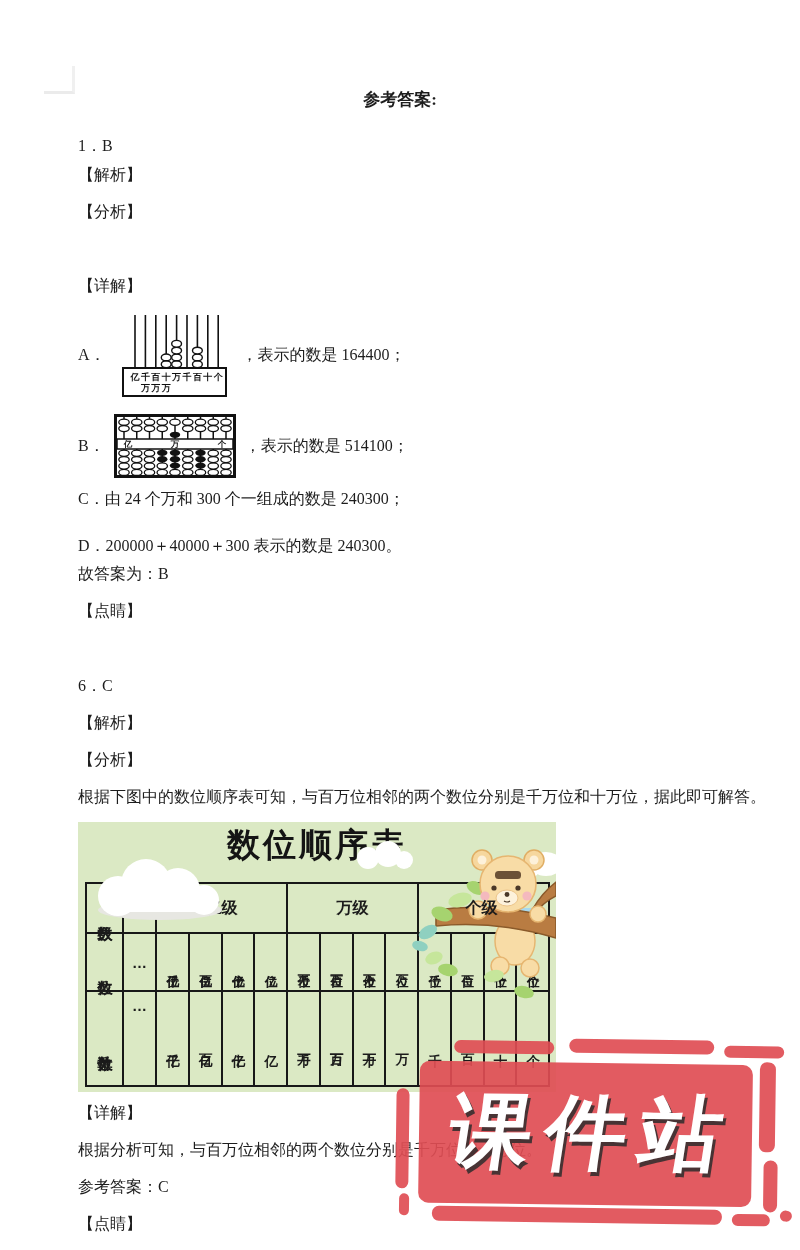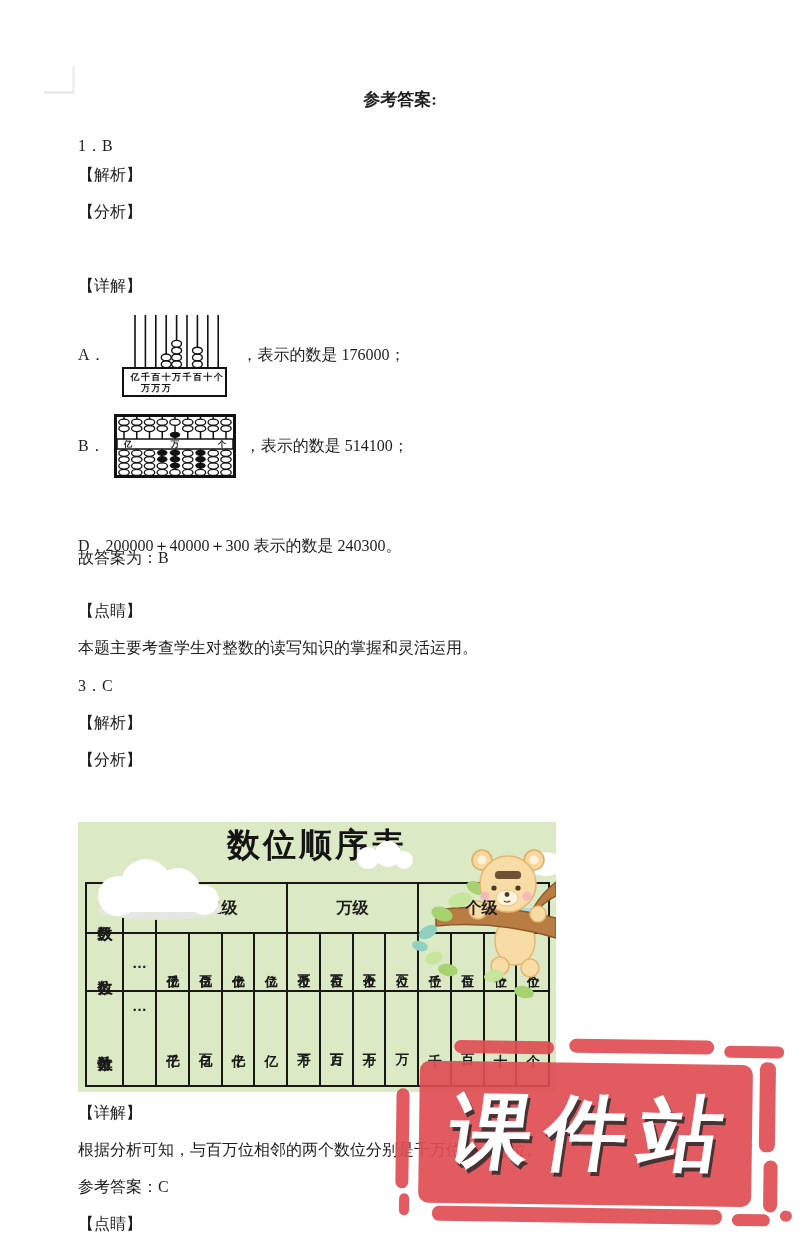--- a/index.html
+++ b/index.html
@@ -95,21 +95,21 @@
         <text class="ab-lab" x="61.6" y="68">万</text>
         <text class="ab-lab" x="72" y="68">千</text>
         <text class="ab-lab" x="82.4" y="68">百</text>
         <text class="ab-lab" x="92.8" y="68">十</text>
         <text class="ab-lab" x="103.2" y="68">个</text>
         <text class="ab-lab" x="30.4" y="78.5">万</text>
         <text class="ab-lab" x="40.8" y="78.5">万</text>
         <text class="ab-lab" x="51.2" y="78.5">万</text>
       </g>
     </svg>
-    <span class="opttext">，表示的数是 176000；</span>
+    <span class="opttext">，表示的数是 164400；</span>
   </div>
 
   <div class="optrow" style="top:414px;height:64px">
     <span class="optlab">B．</span>
     <svg width="122" height="64" viewBox="0 0 122 64">
       <g stroke="#111" stroke-width="1.5">
         <line x1="10" y1="3" x2="10" y2="61"></line>
           <line x1="22.75" y1="3" x2="22.75" y2="61"></line>
         <line x1="35.5" y1="3" x2="35.5" y2="61"></line>
           <line x1="48.25" y1="3" x2="48.25" y2="61"></line>
@@ -181,28 +181,29 @@
         <ellipse cx="112" cy="58.4" rx="5.2" ry="3.1"></ellipse>
           <ellipse cx="112" cy="52" rx="5.2" ry="3.1"></ellipse>
           <ellipse cx="112" cy="45.6" rx="5.2" ry="3.1"></ellipse>
           <ellipse cx="112" cy="39.2" rx="5.2" ry="3.1"></ellipse>
       </g>
       <rect x="1.5" y="1.5" width="119" height="61" fill="none" stroke="#111" stroke-width="3"></rect>
     </svg>
     <span class="opttext">，表示的数是 514100；</span>
   </div>
 
+  <div class="line" style="top:489px">C．由 24 个万和 300 个一组成的数是 240300；</div>
   <div class="line" style="top:536px">D．200000＋40000＋300 表示的数是 240300。</div>
-  <div class="line" style="top:548px">故答案为：B</div>
+  <div class="line" style="top:564px">故答案为：B</div>
   <div class="line" style="top:601px">【点睛】</div>
-  <div class="line" style="top:638px">本题主要考查学生对整数的读写知识的掌握和灵活运用。</div>
-
-  <div class="line" style="top:676px">3．C</div>
+
+  <div class="line" style="top:676px">6．C</div>
   <div class="line" style="top:713px">【解析】</div>
   <div class="line" style="top:750px">【分析】</div>
+  <div class="line" style="top:787px">根据下图中的数位顺序表可知，与百万位相邻的两个数位分别是千万位和十万位，据此即可解答。</div>
 
   <div id="panel">
     <div class="ptitle">数位顺序表</div>
 
     <table id="pv-table">
       <colgroup>
         <col style="width:37px">
           <col style="width:33px">
         <col style="width:32.75px">
           <col style="width:32.75px">

